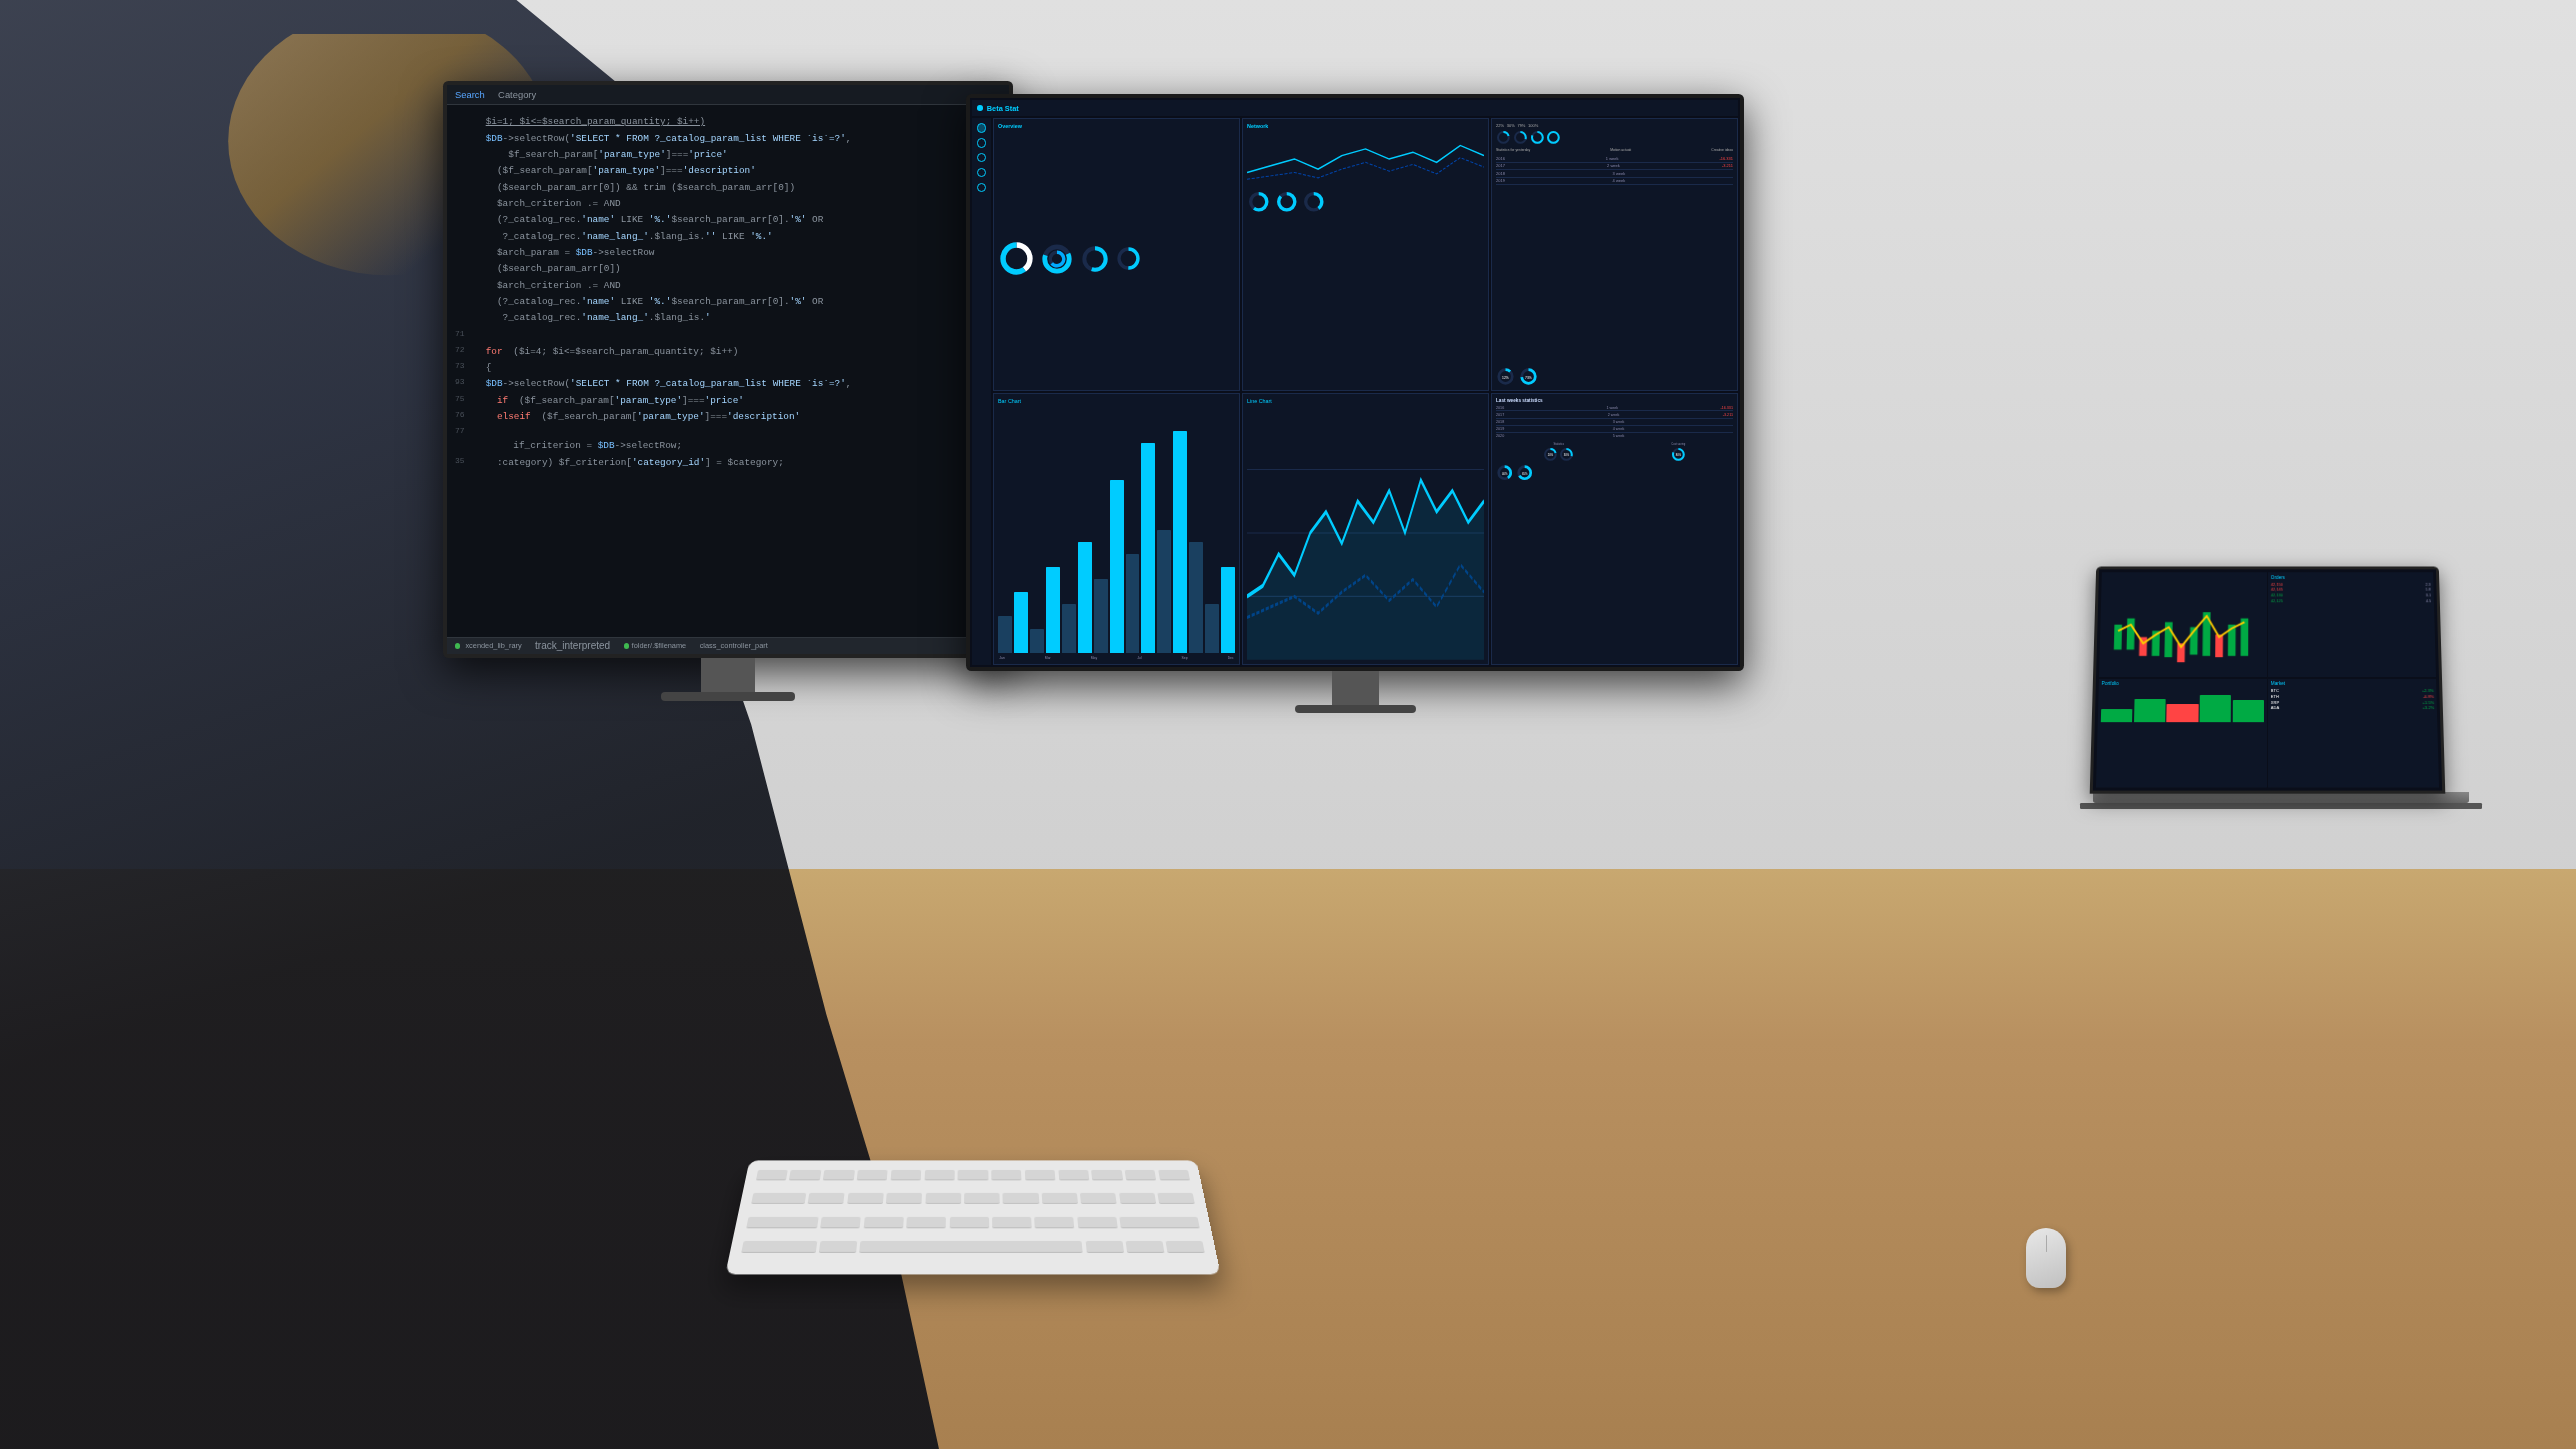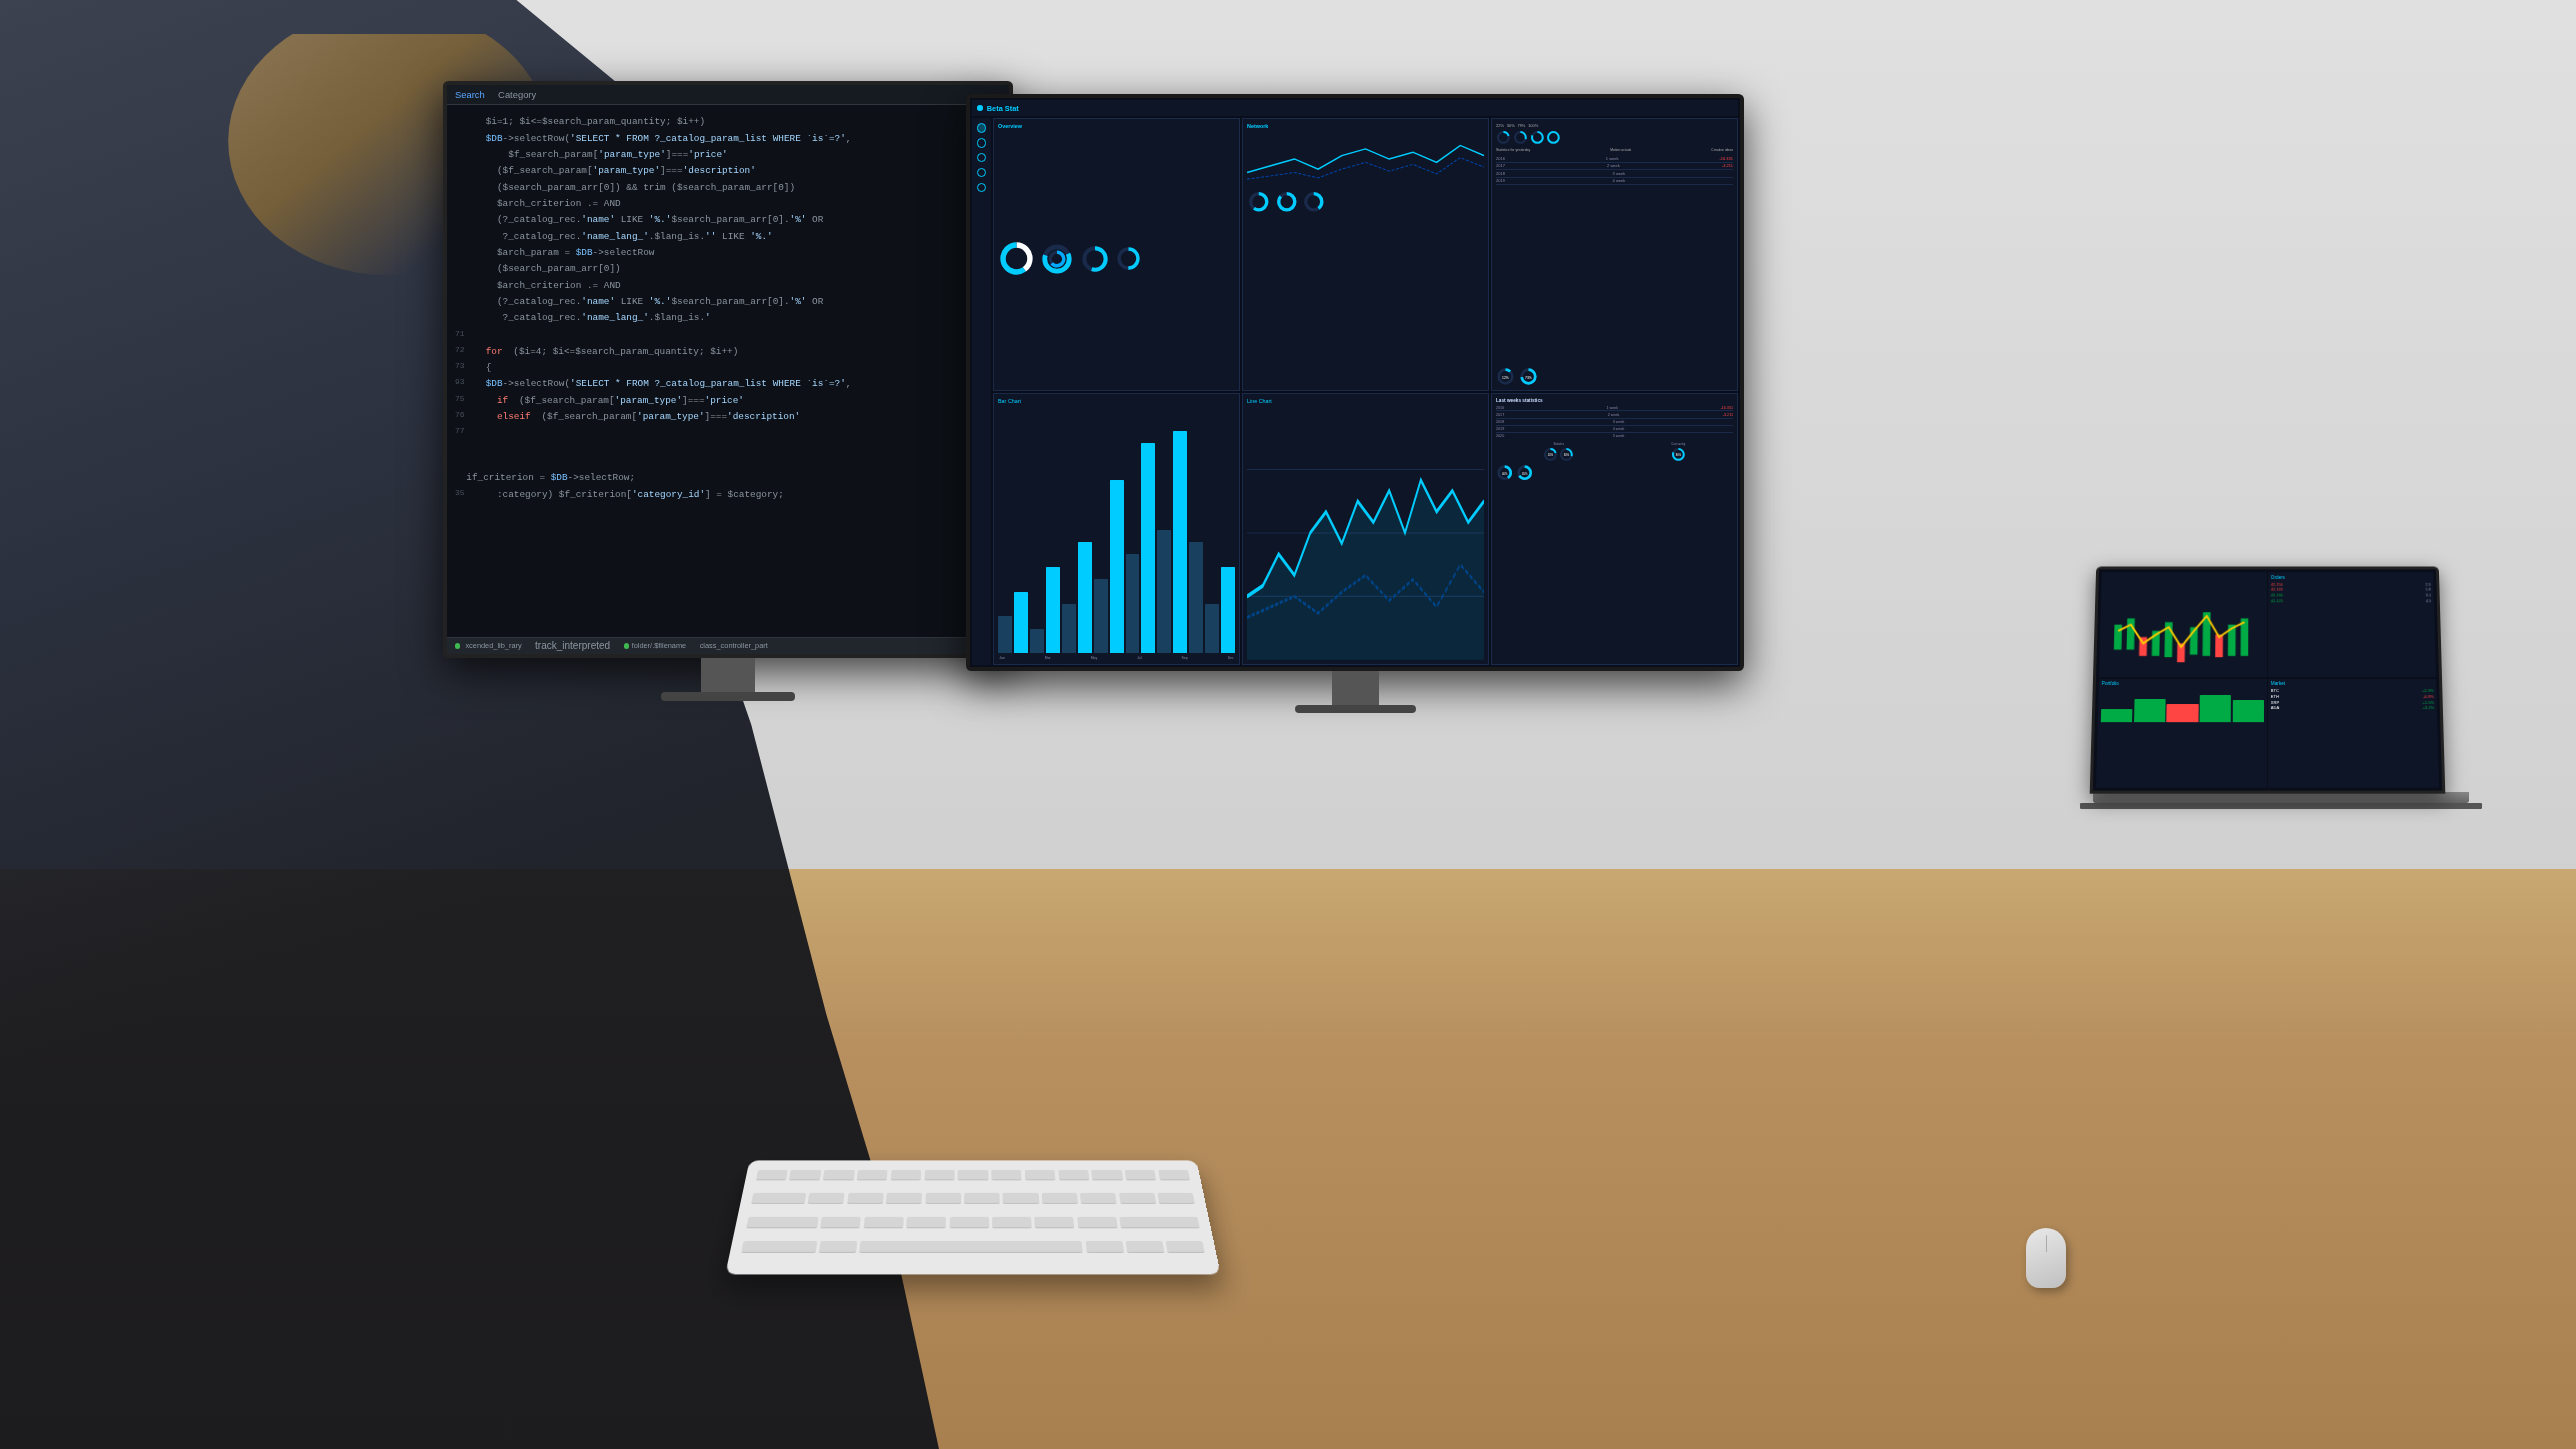--- a/index.html
+++ b/index.html
@@ -77,21 +77,21 @@
           background:#161b22; border-bottom:0.7px solid #30363d;
         ">
           <span style="color:#58a6ff; font-size:9.4px; cursor:pointer;">Search</span>
           <span style="color:#8b949e; font-size:9.4px; cursor:pointer;">Category</span>
         </div>
 
         <div style="
           padding:8px; font-family:'Courier New',monospace; font-size:9.4px;
           line-height:1.6; color:#8b949e; overflow:hidden;
         ">
-          <div style="display:flex; gap:10.7px; margin:1.3px 0;">
+          <div style="display:flex; gap:10.7px; margin:1.3px 0;text-decoration:underline;">
             <span style="color:#484f58; min-width:20px;">  </span>
             <span style="color:#8b949e;">$i=1; $i&lt;=$search_param_quantity; $i++)</span>
           </div>
           <div style="display:flex; gap:10.7px; margin:1.3px 0;">
             <span style="color:#484f58; min-width:20px;">  </span>
             <span><span style="color:#79c0ff;">$DB</span><span style="color:#8b949e;">-&gt;selectRow(</span><span style="color:#a5d6ff;">'SELECT * FROM ?_catalog_param_list WHERE `is`=?'</span><span style="color:#8b949e;">,</span></span>
           </div>
           <div style="display:flex; gap:22px; margin:1.3px 0;">
             <span style="color:#484f58; min-width:20px;">  </span>
             <span style="color:#8b949e;">&nbsp;&nbsp;$f_search_param[<span style="color:#a5d6ff;">'param_type'</span>]===<span style="color:#a5d6ff;">'price'</span></span>
@@ -157,21 +157,21 @@
           <div style="display:flex; gap:10.7px; margin:1.3px 0;">
             <span style="color:#484f58; min-width:20px; font-size:8px;">75</span>
             <span style="color:#ff7b72;">&nbsp;&nbsp;if</span>
             <span style="color:#8b949e;">($f_search_param[<span style="color:#a5d6ff;">'param_type'</span>]===<span style="color:#a5d6ff;">'price'</span></span>
           </div>
           <div style="display:flex; gap:10.7px; margin:1.3px 0;">
             <span style="color:#484f58; min-width:20px; font-size:8px;">76</span>
             <span style="color:#ff7b72;">&nbsp;&nbsp;elseif</span>
             <span style="color:#8b949e;">($f_search_param[<span style="color:#a5d6ff;">'param_type'</span>]===<span style="color:#a5d6ff;">'description'</span></span>
           </div>
-          <div style="display:flex; gap:19px; margin:1.3px 0;flex-direction:column;">
+          <div style="display:flex; gap:27px; margin:1.3px 0;">
             <span style="color:#484f58; min-width:20px; font-size:8px;">77</span>
             <span style="color:#8b949e;margin-top:13px;">&nbsp;&nbsp;if_criterion = <span style="color:#79c0ff;">$DB</span>-&gt;selectRow;</span>
           </div>
           <div style="display:flex; gap:10.7px; margin:1.3px 0;">
             <span style="color:#484f58; min-width:20px; font-size:8px;">35</span>
             <span style="color:#8b949e;">&nbsp;&nbsp;:category) $f_criterion[<span style="color:#a5d6ff;">'category_id'</span>] = $category;</span>
           </div>
         </div>
 
         <div style="

